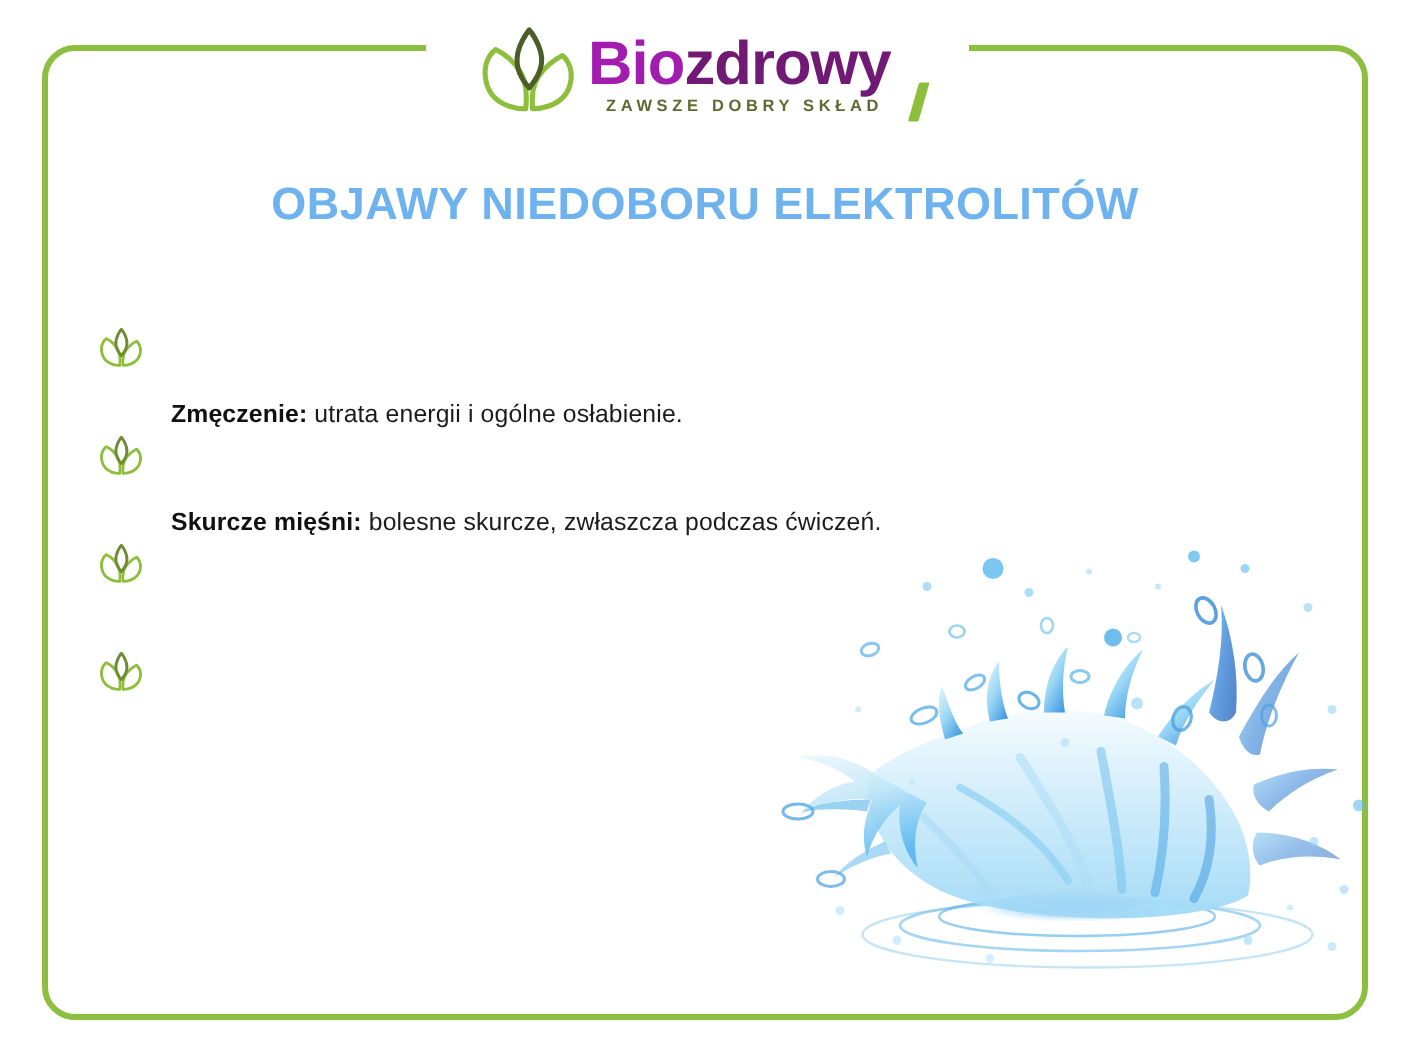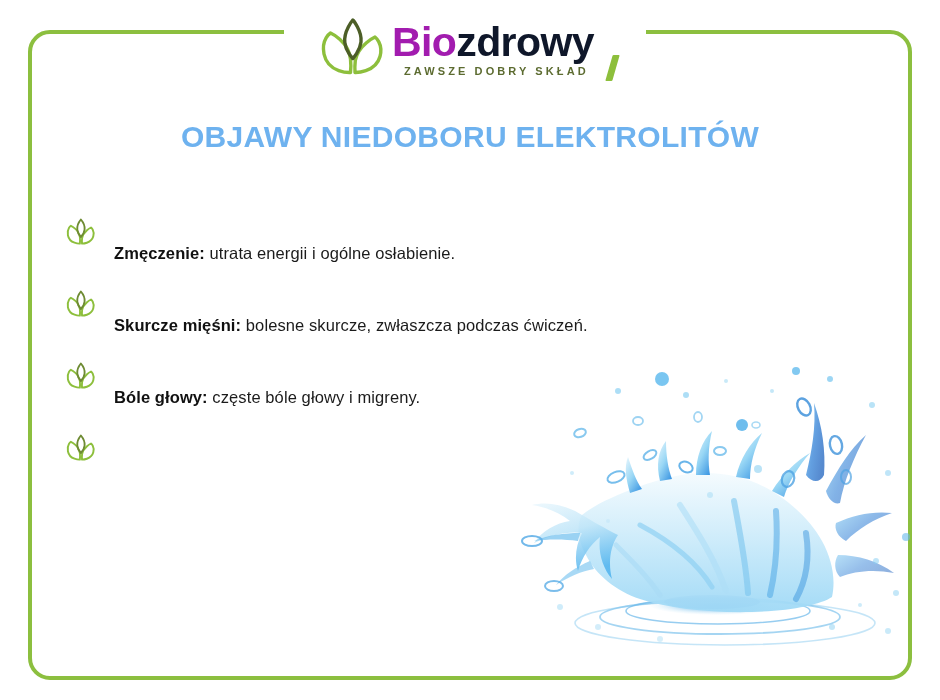--- a/index.html
+++ b/index.html
@@ -66,21 +66,21 @@
     padding-top: 2px;
   }
   .logo-word {
     font-size: 41px;
     font-weight: bold;
     line-height: 1;
     letter-spacing: -0.6px;
     white-space: nowrap;
   }
   .logo-word .bio { color: #a21caf; }
-  .logo-word .zdrowy { color: #0f172a; }
+  .logo-word .zdrowy { color: #701a75; }
   .logo-tagline {
     margin-top: 2px;
     font-size: 11px;
     font-weight: bold;
     letter-spacing: 3.1px;
     color: #5C6B30;
     white-space: nowrap;
     margin-left: 12px;
   }
   .logo-slash {
@@ -113,21 +113,21 @@
     position: absolute;
     left: 66px;
     top: 216px;
     width: 800px;
   }
   .list-item {
     position: relative;
     height: 72px;
     padding-left: 48px;
     display: flex;
-    align-items: center;
+    align-items: flex-end;
   }
   .bullet-icon {
     position: absolute;
     left: 0;
     top: 2px;
     width: 30px;
     height: 28px;
   }
   .item-text {
     font-size: 16.5px;
@@ -205,21 +205,20 @@
     </div>
 
     <div class="list-item">
       <span class="bullet-icon">
         <svg viewBox="0 0 30 28" width="30" height="28" xmlns="http://www.w3.org/2000/svg">
           <path d="M13.9 25.6 C13.9 25.6 3.6 26.0 1.9 17.2 C0.6 10.5 4.9 7.8 4.9 7.8 C4.9 7.8 13.0 11.4 13.9 19.5 C14.2 22.5 13.9 25.6 13.9 25.6 Z" fill="none" stroke="#8DBF3C" stroke-width="1.9" stroke-linejoin="round"></path>
           <path d="M16.0 25.6 C16.0 25.6 25.3 25.8 27.3 18.3 C28.9 12.4 25.0 9.5 25.0 9.5 C25.0 9.5 17.3 13.1 16.1 20.1 C15.8 22.8 16.0 25.6 16.0 25.6 Z" fill="none" stroke="#8DBF3C" stroke-width="1.9" stroke-linejoin="round"></path>
           <path d="M14.9 1.5 C14.9 1.5 10.7 6.5 11.3 11.7 C11.7 15.8 14.9 19.0 14.9 19.0 C14.9 19.0 18.2 15.6 18.6 11.5 C19.1 6.4 14.9 1.5 14.9 1.5 Z" fill="none" stroke="#6E8B33" stroke-width="1.9" stroke-linejoin="round"></path>
         </svg>
       </span>
-      <span class="item-text"><span class="term">Bóle głowy:</span><span> częste bóle głowy i migreny.</span></span>
     </div>
 
     <div class="list-item">
       <span class="bullet-icon">
         <svg viewBox="0 0 30 28" width="30" height="28" xmlns="http://www.w3.org/2000/svg">
           <path d="M13.9 25.6 C13.9 25.6 3.6 26.0 1.9 17.2 C0.6 10.5 4.9 7.8 4.9 7.8 C4.9 7.8 13.0 11.4 13.9 19.5 C14.2 22.5 13.9 25.6 13.9 25.6 Z" fill="none" stroke="#8DBF3C" stroke-width="1.9" stroke-linejoin="round"></path>
           <path d="M16.0 25.6 C16.0 25.6 25.3 25.8 27.3 18.3 C28.9 12.4 25.0 9.5 25.0 9.5 C25.0 9.5 17.3 13.1 16.1 20.1 C15.8 22.8 16.0 25.6 16.0 25.6 Z" fill="none" stroke="#8DBF3C" stroke-width="1.9" stroke-linejoin="round"></path>
           <path d="M14.9 1.5 C14.9 1.5 10.7 6.5 11.3 11.7 C11.7 15.8 14.9 19.0 14.9 19.0 C14.9 19.0 18.2 15.6 18.6 11.5 C19.1 6.4 14.9 1.5 14.9 1.5 Z" fill="none" stroke="#6E8B33" stroke-width="1.9" stroke-linejoin="round"></path>
         </svg>
       </span>

